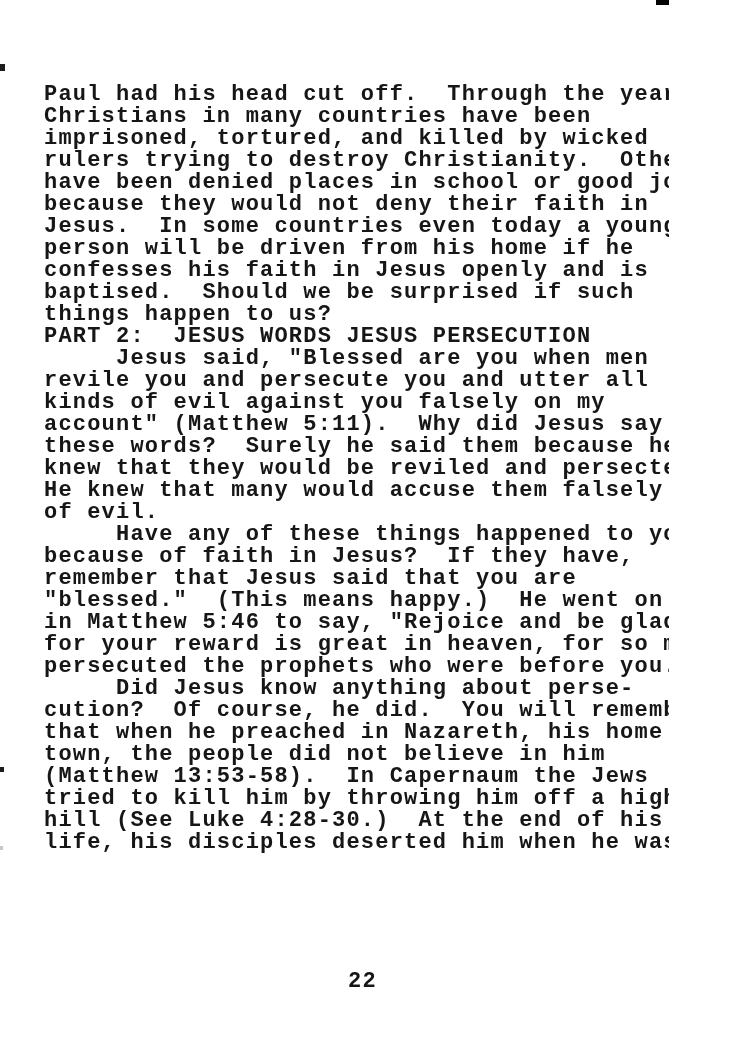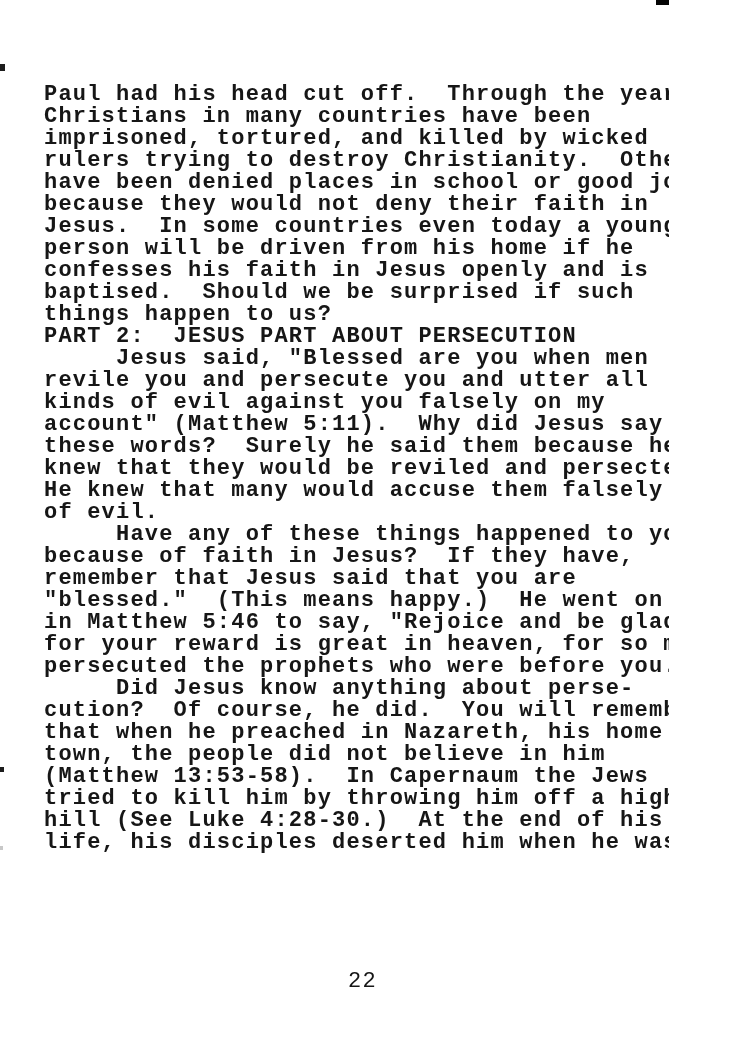--- a/index.html
+++ b/index.html
@@ -33,21 +33,21 @@
   }
   .gap1 { margin-top: 22px; }   
   .page-number {
     position: absolute;
     left: 348px;
     top: 971px;
     margin: 0;
     font-family: inherit;
     font-size: 22px;
     line-height: 22px;
-    font-weight: 400;
+    font-weight: 700;
     letter-spacing: 1.2px;
     color: #161616;
     white-space: pre;
   }
   
   .artifact { position: absolute; }
   .mark-top-right   { top: 0;     right: 0;  width: 13px; height: 5px; background: #050505; }
   .mark-left-upper  { top: 64px;  left: 0;   width: 5px;  height: 7px; background: #1c1c1c; }
   .mark-left-mid    { top: 767px; left: 0;   width: 4px;  height: 5px; background: #1c1c1c; }
   .mark-left-faint  { top: 846px; left: 0;   width: 3px;  height: 4px; background: #c8c8c8; }
@@ -63,21 +63,21 @@
 imprisoned, tortured, and killed by wicked
 rulers trying to destroy Christianity.  Others
 have been denied places in school or good jobs
 because they would not deny their faith in
 Jesus.  In some countries even today a young
 person will be driven from his home if he
 confesses his faith in Jesus openly and is
 baptised.  Should we be surprised if such
 things happen to us?</pre>
 
-    <pre class="gap1">PART 2:  JESUS PART ABOUT PERSECUTION</pre>
+    <pre class="gap1">PART 2:  JESUS WORDS JESUS PERSECUTION</pre>
 
     <pre class="gap1">     Jesus said, "Blessed are you when men
 revile you and persecute you and utter all
 kinds of evil against you falsely on my
 account" (Matthew 5:11).  Why did Jesus say
 these words?  Surely he said them because he
 knew that they would be reviled and persected.
 He knew that many would accuse them falsely
 of evil.</pre>
 

